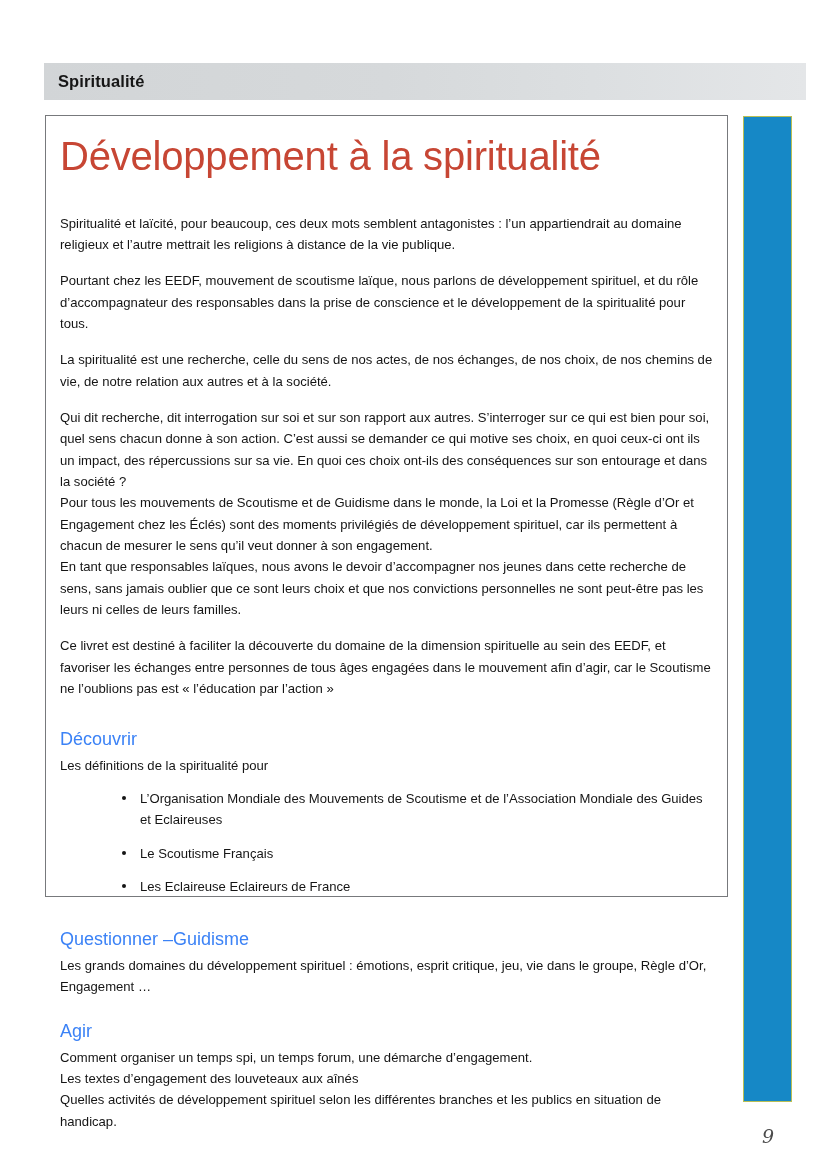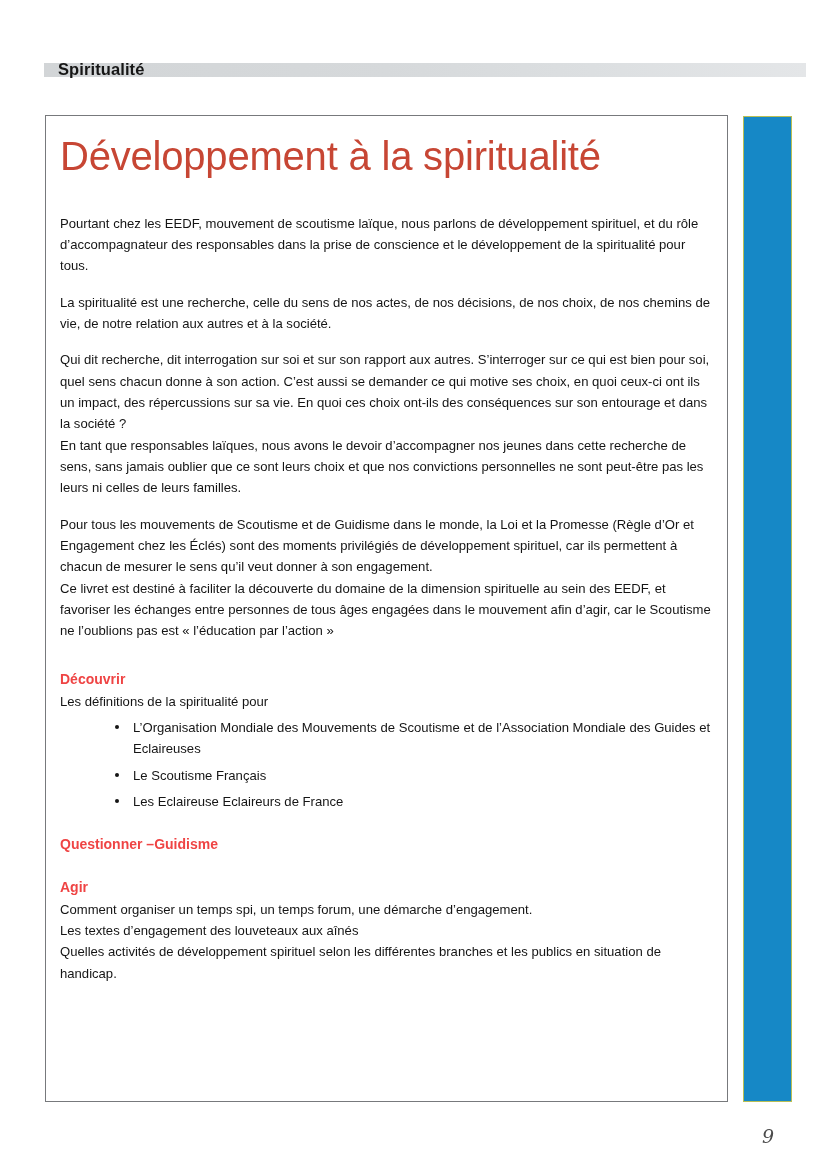--- a/index.html
+++ b/index.html
@@ -24,42 +24,42 @@
     inset: 0;
     background: #ffffff;
   }
 
   
   .section-band {
     position: absolute;
     left: 44px;
     top: 63px;
     width: 762px;
-    height: 14px;
+    height: 37px;
     background: linear-gradient(to right, #d2d5d7 0%, #d6d9db 45%, #dcdfe1 72%, #e4e6e8 100%);
   }
   .section-band .section-title {
     position: absolute;
     left: 14px;
     top: 50%;
     transform: translateY(-52%);
     font-size: 16.5px;
     font-weight: bold;
     letter-spacing: 0.1px;
     color: #161616;
     white-space: nowrap;
   }
 
   
   .content-box {
     position: absolute;
     left: 45px;
     top: 115px;
     width: 683px;
-    height: 987px;
+    height: 782px;
     border: 1.2px solid #77797c;
     background: #ffffff;
     box-sizing: border-box;
   }
 
   
   .side-bar {
     position: absolute;
     left: 743px;
     top: 116px;
@@ -91,43 +91,43 @@
     font-size: 13.1px;
     line-height: 1.63;
     color: #151515;
     margin: 0 0 15px 0;
     text-align: left;
     max-width: 664px;
   }
   .body-block.tight { margin-bottom: 0; }
 
   .sub-heading {
-    font-size: 14px;
+    font-size: 18px;
     line-height: 1.63;
-    font-weight: bold;
-    color: #ef4444;
+    font-weight: normal;
+    color: #3b82f6;
     margin: 0;
   }
 
   .gap-sm { height: 11px; }
   .gap-md { height: 16px; }
   .gap-lg { height: 20px; }
 
   ul.bullets {
     margin: 0;
     padding: 0 0 0 50px;
     list-style: none;
   }
   ul.bullets li {
     position: relative;
     font-size: 13.1px;
     line-height: 1.63;
     color: #151515;
     padding-left: 18px;
-    margin: 5px;
+    margin: 12px;
   }
   ul.bullets li .dot {
     position: absolute;
     left: 0;
     top: 0.62em;
     width: 4px;
     height: 4px;
     border-radius: 50%;
     background: #151515;
   }
@@ -152,29 +152,30 @@
     <div class="section-title">Spiritualité</div>
   </div>
 
   <div class="side-bar"></div>
 
   <div class="content-box">
     <div class="doc-inner">
 
       <h1 class="doc-title">Développement à la spiritualité</h1>
 
+      <p class="body-block">Spiritualité et laïcité, pour beaucoup, ces deux mots semblent antagonistes : l’un appartiendrait au domaine  religieux et l’autre mettrait les religions à distance de la vie publique.</p>
 
       <p class="body-block">Pourtant chez les EEDF, mouvement de scoutisme laïque, nous parlons de développement spirituel, et du rôle d’accompagnateur des responsables dans la prise de conscience et le développement de la spiritualité pour  tous.</p>
 
-      <p class="body-block">La spiritualité est une recherche, celle  du sens de nos actes, de nos décisions, de nos choix, de nos chemins de vie, de notre relation aux autres et à la société.</p>
+      <p class="body-block">La spiritualité est une recherche, celle  du sens de nos actes, de nos échanges, de nos choix, de nos chemins de vie, de notre relation aux autres et à la société.</p>
 
       <p class="body-block tight">Qui dit  recherche, dit interrogation sur soi et sur son rapport aux autres. S’interroger sur ce qui est bien pour soi, quel sens chacun donne à son action. C’est aussi se demander ce qui motive ses choix, en quoi ceux-ci ont ils un impact, des répercussions sur sa vie. En quoi ces choix ont-ils des conséquences sur son entourage et dans la société ?</p>
 
+      <p class="body-block tight">Pour tous les mouvements de Scoutisme et de Guidisme dans le monde, la Loi et la Promesse (Règle d’Or et Engagement chez les Éclés)  sont des moments privilégiés de développement spirituel, car ils permettent à chacun de mesurer le sens qu’il veut donner à son engagement.</p>
       <p class="body-block">En tant que responsables laïques, nous avons le devoir d’accompagner nos jeunes dans cette recherche de sens, sans jamais oublier que ce sont leurs choix et que nos convictions personnelles ne sont peut-être pas les leurs ni celles de leurs familles.</p>
-      <p class="body-block tight">Pour tous les mouvements de Scoutisme et de Guidisme dans le monde, la Loi et la Promesse (Règle d’Or et Engagement chez les Éclés)  sont des moments privilégiés de développement spirituel, car ils permettent à chacun de mesurer le sens qu’il veut donner à son engagement.</p>
 
       <p class="body-block">Ce livret est destiné à faciliter la découverte du domaine de la dimension spirituelle au sein des EEDF, et favoriser les échanges entre personnes de tous âges engagées dans le mouvement afin d’agir, car le Scoutisme ne l’oublions pas est « l’éducation par l’action »</p>
 
       <div class="gap-sm"></div>
 
       <div class="sub-heading">Découvrir</div>
       <div class="body-block tight">Les définitions de la spiritualité pour</div>
       <ul class="bullets">
         <li>
           <span class="dot"></span>
@@ -186,20 +187,21 @@
         </li>
         <li>
           <span class="dot"></span>
           <span>Les Eclaireuse Eclaireurs de France</span>
         </li>
       </ul>
 
       <div class="gap-md"></div>
 
       <div class="sub-heading">Questionner –Guidisme</div>
+      <p class="body-block tight">Les grands domaines du développement spirituel : émotions, esprit critique, jeu, vie dans le groupe, Règle d’Or, Engagement …</p>
 
       <div class="gap-lg"></div>
 
       <div class="sub-heading">Agir</div>
       <p class="body-block tight">Comment organiser un temps spi, un temps forum, une démarche d’engagement.</p>
       <p class="body-block tight">Les textes d’engagement des louveteaux aux aînés</p>
       <p class="body-block tight">Quelles activités de développement spirituel selon les différentes branches et les publics en situation de handicap.</p>
 
     </div>
   </div>

